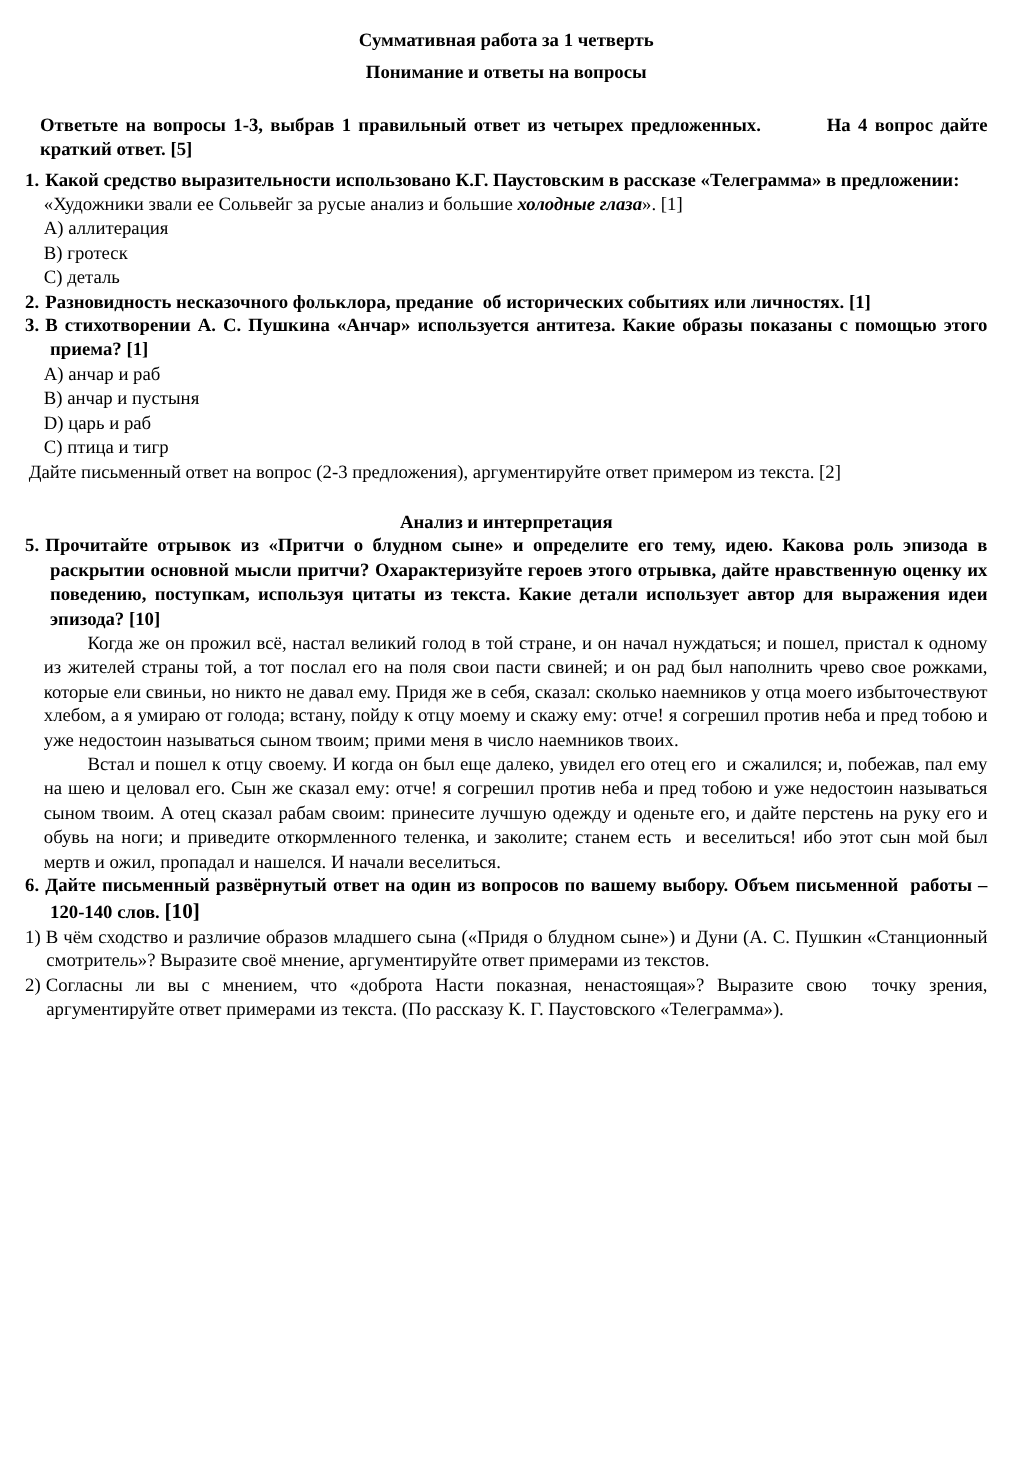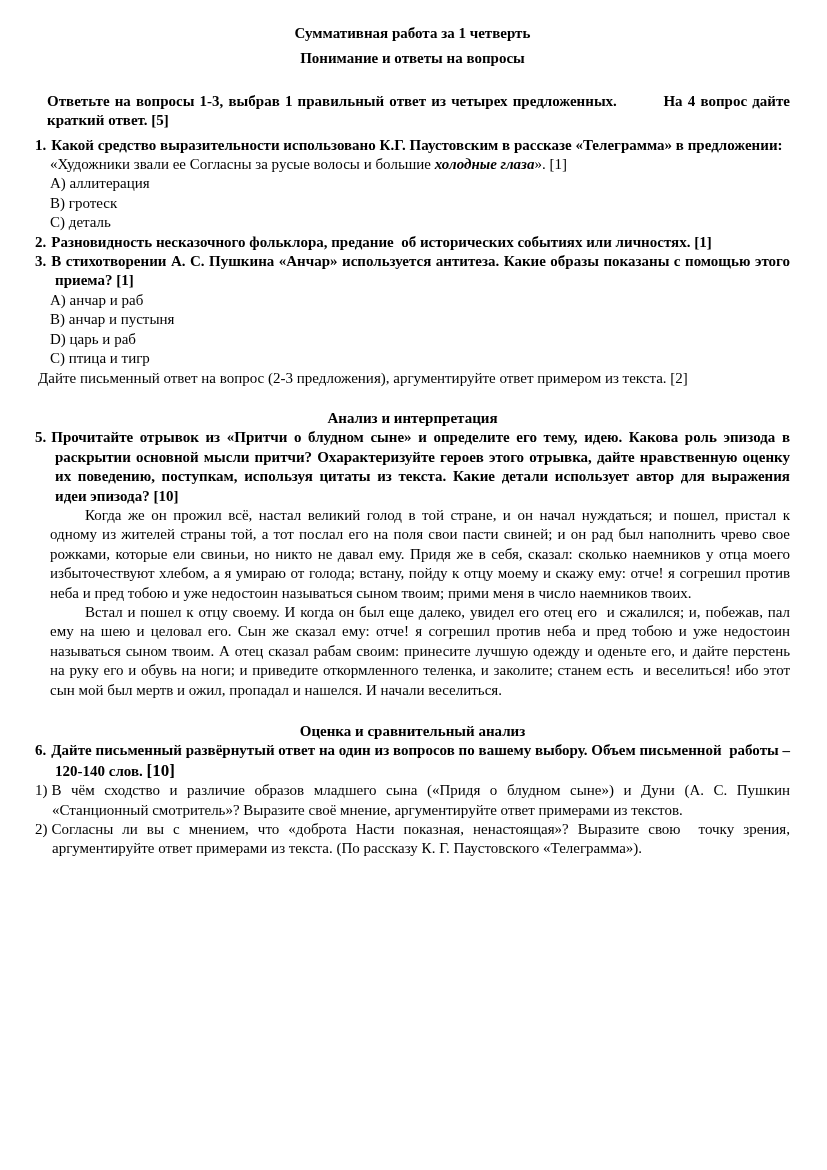--- a/index.html
+++ b/index.html
@@ -5,21 +5,21 @@
   html, body { margin: 0; padding: 0; }
   body {
     width: 827px;
     height: 1170px;
     background: #ffffff;
     color: #000000;
     font-family: "Liberation Serif", serif;
     font-size: 15px;
     line-height: 19.4px;
   }
-  .page { padding: 24px 37px 0 35px; box-sizing: border-box; }
+  .page { padding: 24px 37px 0 20px; box-sizing: border-box; }
 
   .doc-title { text-align: center; font-weight: bold; margin: 0; }
   .doc-subtitle { text-align: center; font-weight: bold; margin: 6px 0 0 0; }
 
   .instruction {
     font-weight: bold;
     text-align: justify;
     margin: 23px 0 5px 12px;
   }
 
@@ -71,21 +71,21 @@
   <p class="doc-title">Суммативная работа за 1 четверть</p>
   <p class="doc-subtitle">Понимание и ответы на вопросы</p>
 
   <p class="instruction">Ответьте на вопросы 1-3, выбрав 1 правильный ответ из четырех предложенных.&nbsp;&nbsp;&nbsp;&nbsp;&nbsp;&nbsp;&nbsp;&nbsp; На 4 вопрос дайте краткий ответ. [5]</p>
 
   <div>
     <p class="q">
       <span class="qnum">1.</span><span class="qtext-bold">Какой средство выразительности использовано К.Г. Паустовским в рассказе «Телеграмма» в предложении:</span>
     </p>
     <div class="quote-line">
-      <span>«Художники звали ее Согласны за русые волосы и большие </span><span class="emph">холодные глаза</span><span>». [1]</span>
+      <span>«Художники звали ее Сольвейг за русые анализ и большие </span><span class="emph">холодные глаза</span><span>». [1]</span>
     </div>
     <div class="options">
       <div>A) аллитерация</div>
       <div>B) гротеск</div>
       <div>C) деталь</div>
     </div>
   </div>
 
   <div>
     <p class="q">
@@ -114,21 +114,20 @@
   <div>
     <p class="q">
       <span class="qnum">5.</span><span class="qtext-bold">Прочитайте отрывок из «Притчи о блудном сыне» и определите его тему, идею. Какова роль эпизода в раскрытии основной мысли притчи? Охарактеризуйте героев этого отрывка, дайте нравственную оценку их поведению, поступкам, используя цитаты из текста. Какие детали использует автор для выражения идеи эпизода? [10]</span>
     </p>
     <div class="passage">
       <p>Когда же он прожил всё, настал великий голод в той стране, и он начал нуждаться; и пошел, пристал к одному из жителей страны той, а тот послал его на поля свои пасти свиней; и он рад был наполнить чрево свое рожками, которые ели свиньи, но никто не давал ему. Придя же в себя, сказал: сколько наемников у отца моего избыточествуют хлебом, а я умираю от голода; встану, пойду к отцу моему и скажу ему: отче! я согрешил против неба и пред тобою и уже недостоин называться сыном твоим; прими меня в число наемников твоих.</p>
       <p>Встал и пошел к отцу своему. И когда он был еще далеко, увидел его отец его&nbsp; и сжалился; и, побежав, пал ему на шею и целовал его. Сын же сказал ему: отче! я согрешил против неба и пред тобою и уже недостоин называться сыном твоим. А отец сказал рабам своим: принесите лучшую одежду и оденьте его, и дайте перстень на руку его и обувь на ноги; и приведите откормленного теленка, и заколите; станем есть&nbsp; и веселиться! ибо этот сын мой был мертв и ожил, пропадал и нашелся. И начали веселиться.</p>
     </div>
   </div>
 
-  <p class="section-heading mt-eval">Оценка и сравнительный анализ</p>
 
   <div>
     <p class="q">
       <span class="qnum">6.</span><span class="qtext-bold">Дайте письменный развёрнутый ответ на один из вопросов по вашему выбору. Объем письменной&nbsp; работы – 120-140 слов. </span><span class="score-small">[10]</span>
     </p>
     <p class="subq">
       <span class="subq-num">1)</span><span>В чём сходство и различие образов младшего сына («Придя о блудном сыне») и Дуни (А. С. Пушкин «Станционный смотритель»? Выразите своё мнение, аргументируйте ответ примерами из текстов.</span>
     </p>
     <p class="subq">
       <span class="subq-num">2)</span><span>Согласны ли вы с мнением, что «доброта Насти показная, ненастоящая»? Выразите свою&nbsp; точку зрения, аргументируйте ответ примерами из текста. (По рассказу К. Г. Паустовского «Телеграмма»).</span>

